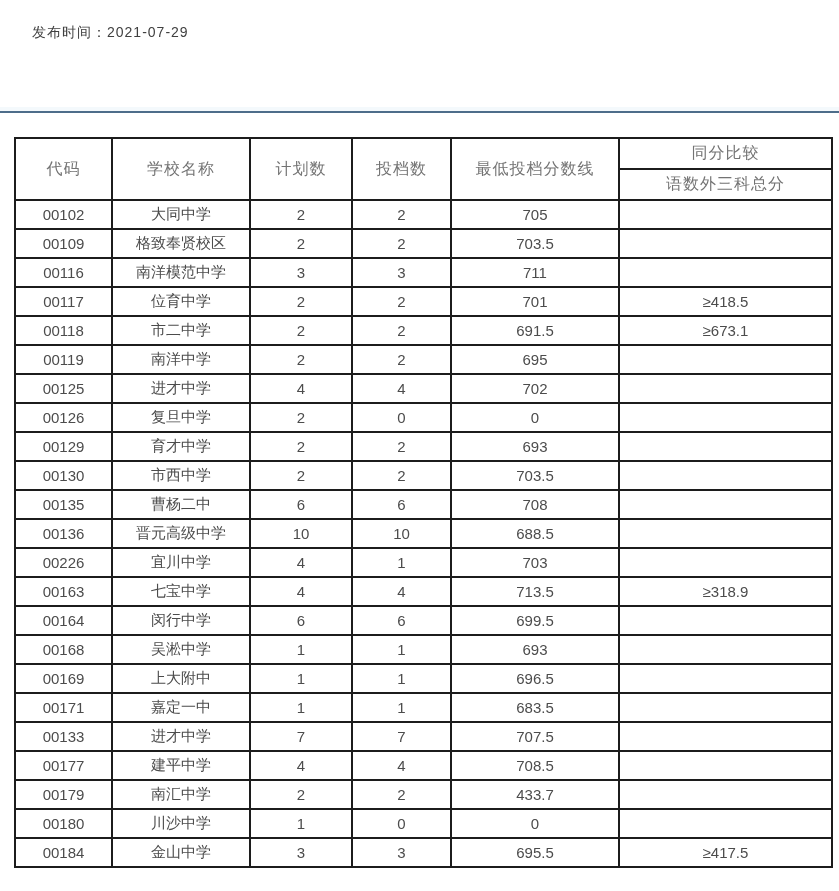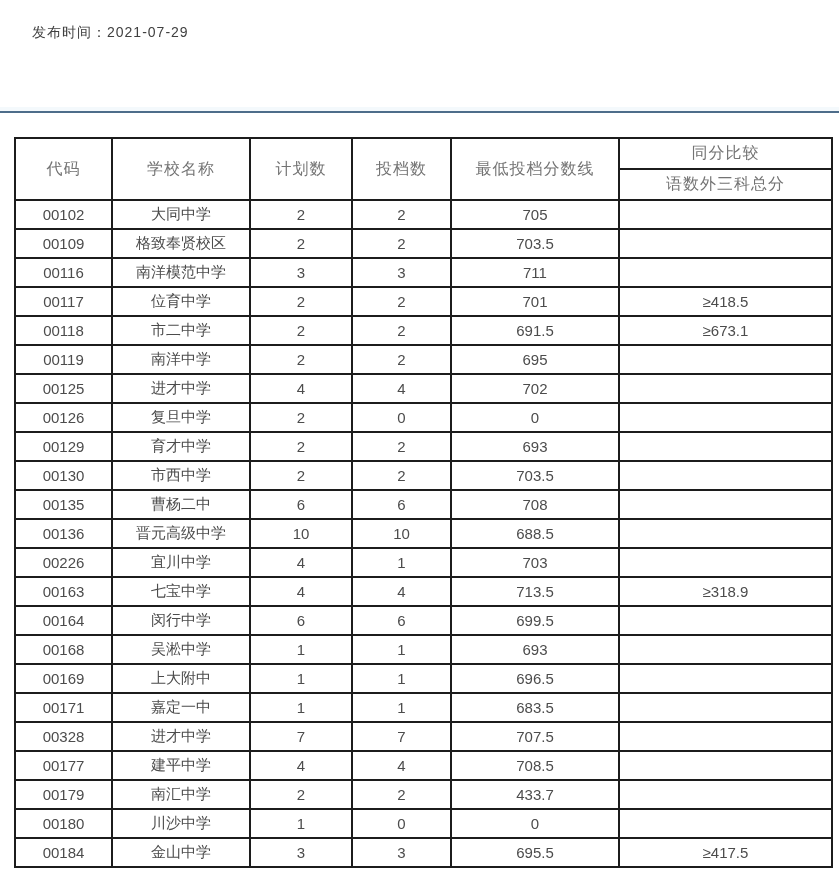--- a/index.html
+++ b/index.html
@@ -247,21 +247,21 @@
         </tr>
         <tr>
           <td>00171</td>
           <td>嘉定一中</td>
           <td>1</td>
           <td>1</td>
           <td>683.5</td>
           <td></td>
         </tr>
         <tr>
-          <td>00328</td>
+          <td>00133</td>
           <td>进才中学</td>
           <td>7</td>
           <td>7</td>
           <td>707.5</td>
           <td></td>
         </tr>
         <tr>
           <td>00177</td>
           <td>建平中学</td>
           <td>4</td>

